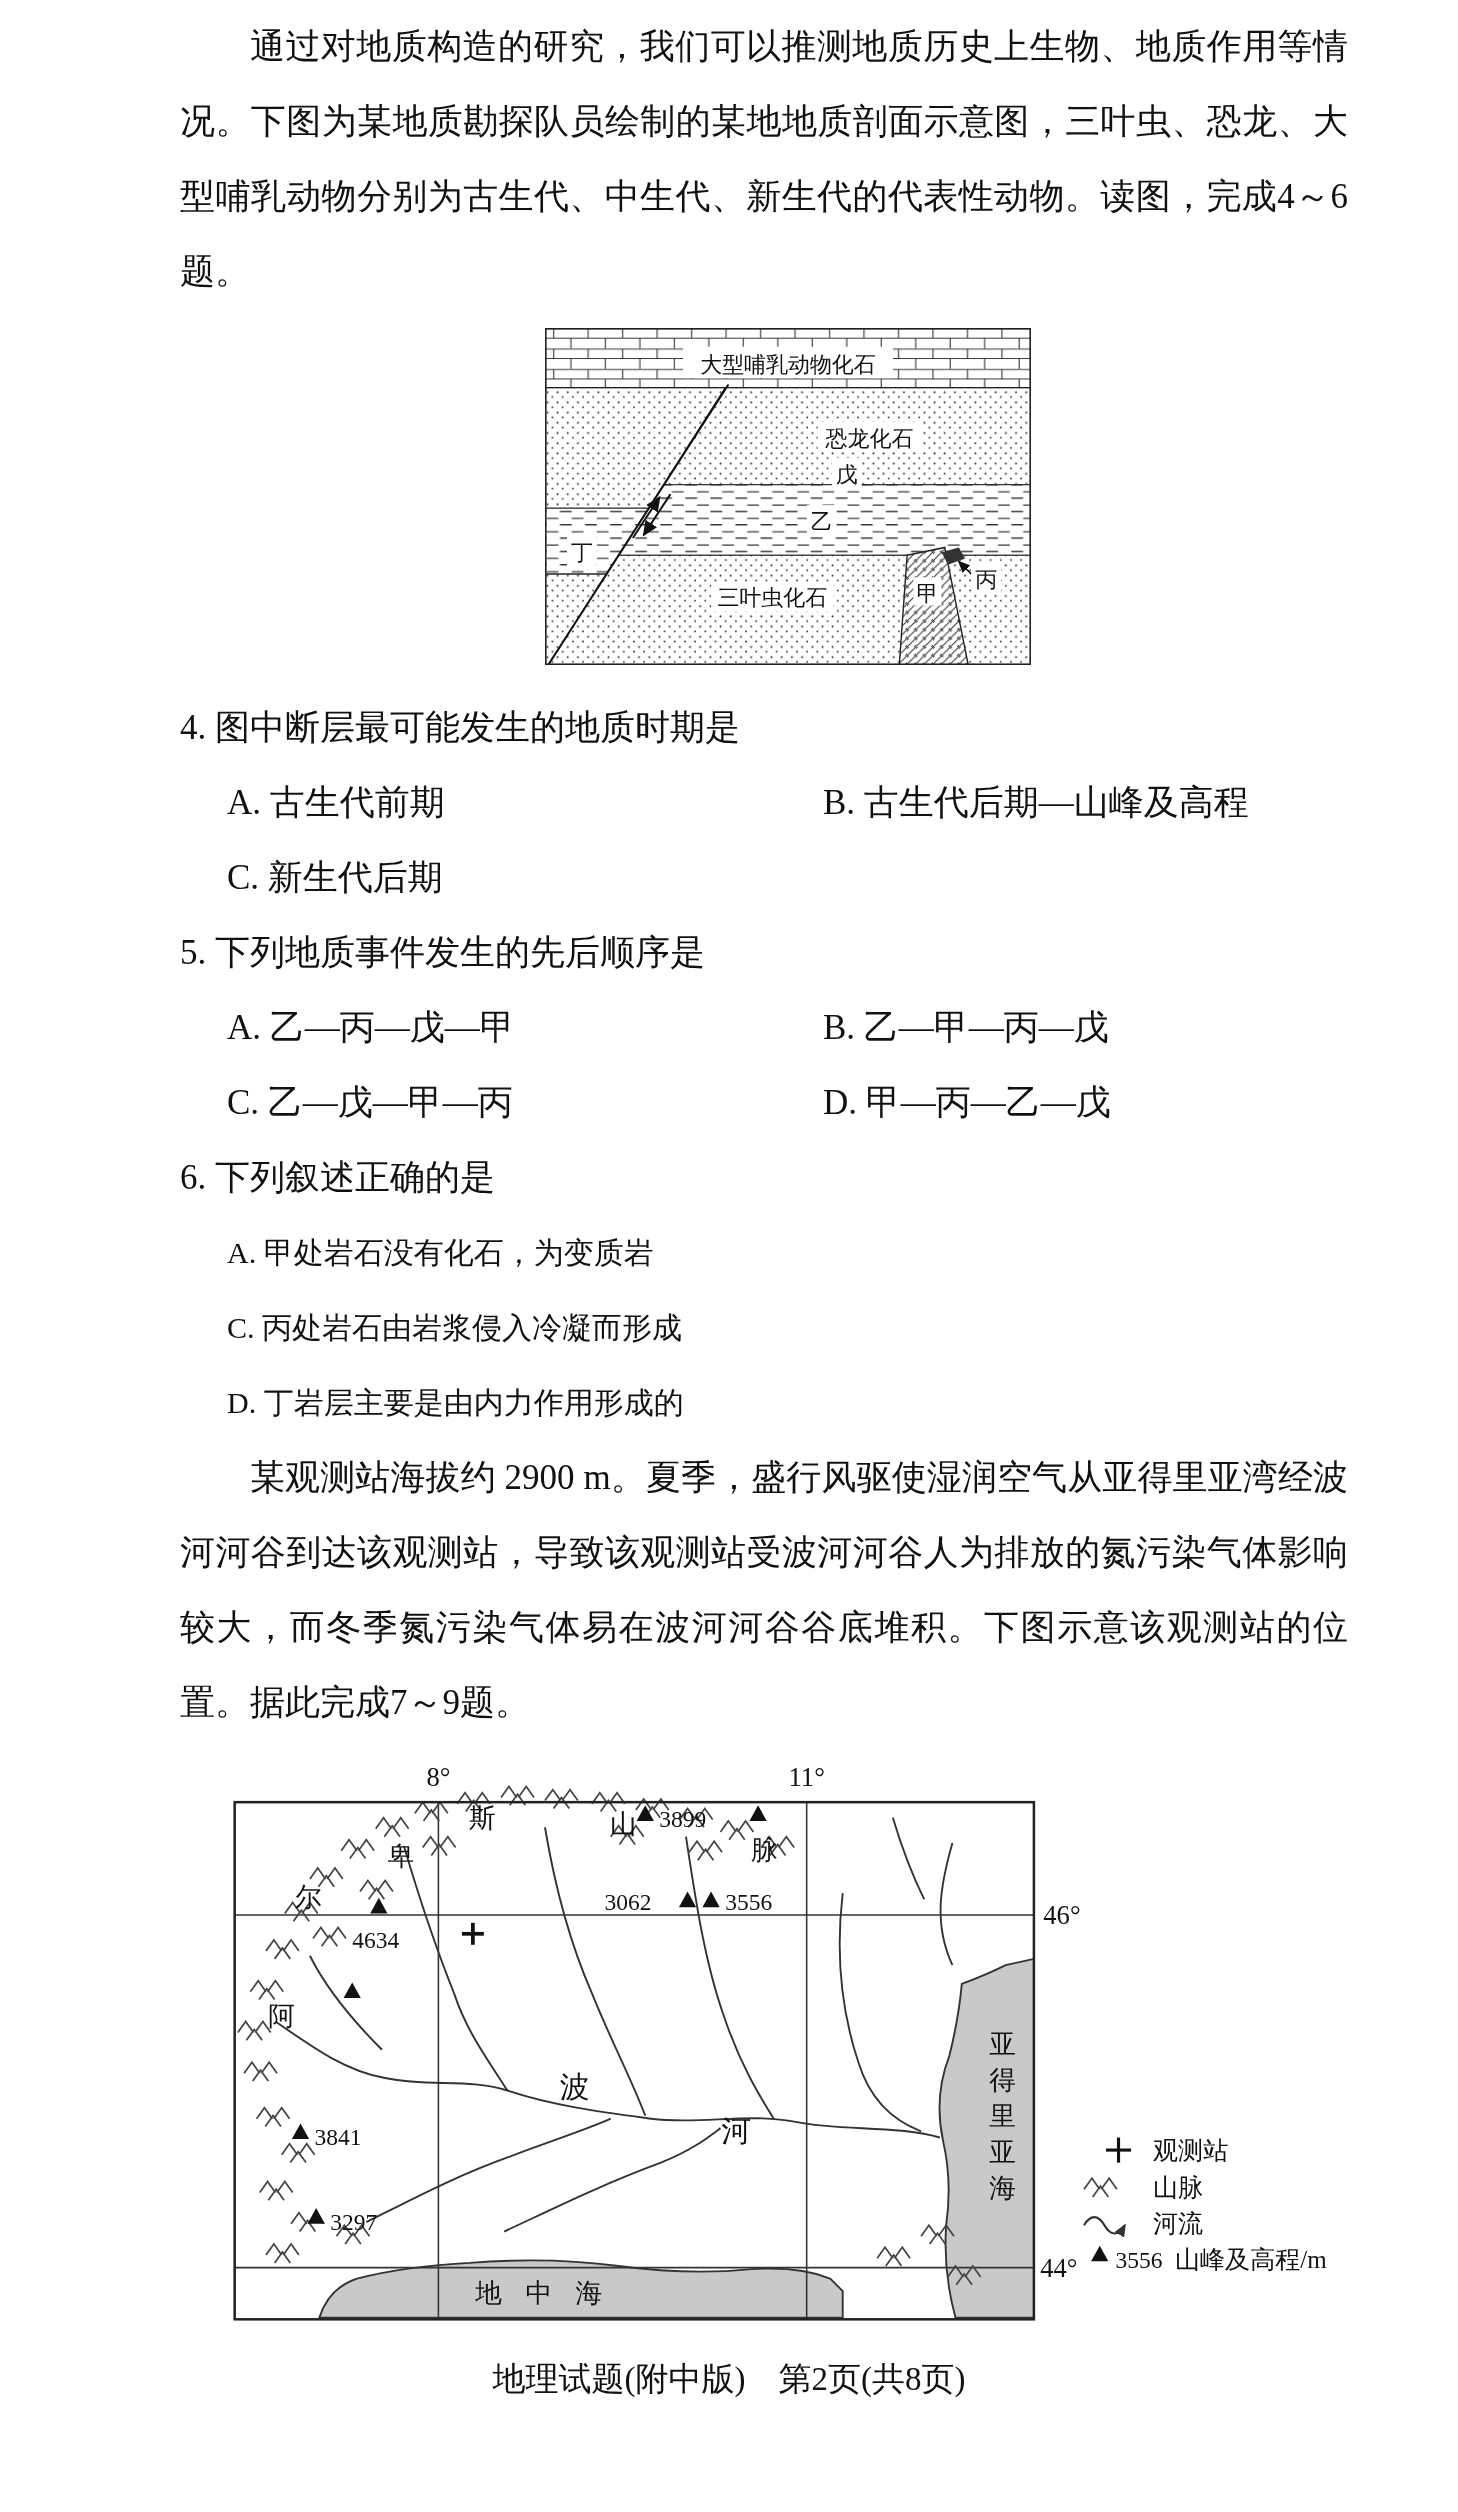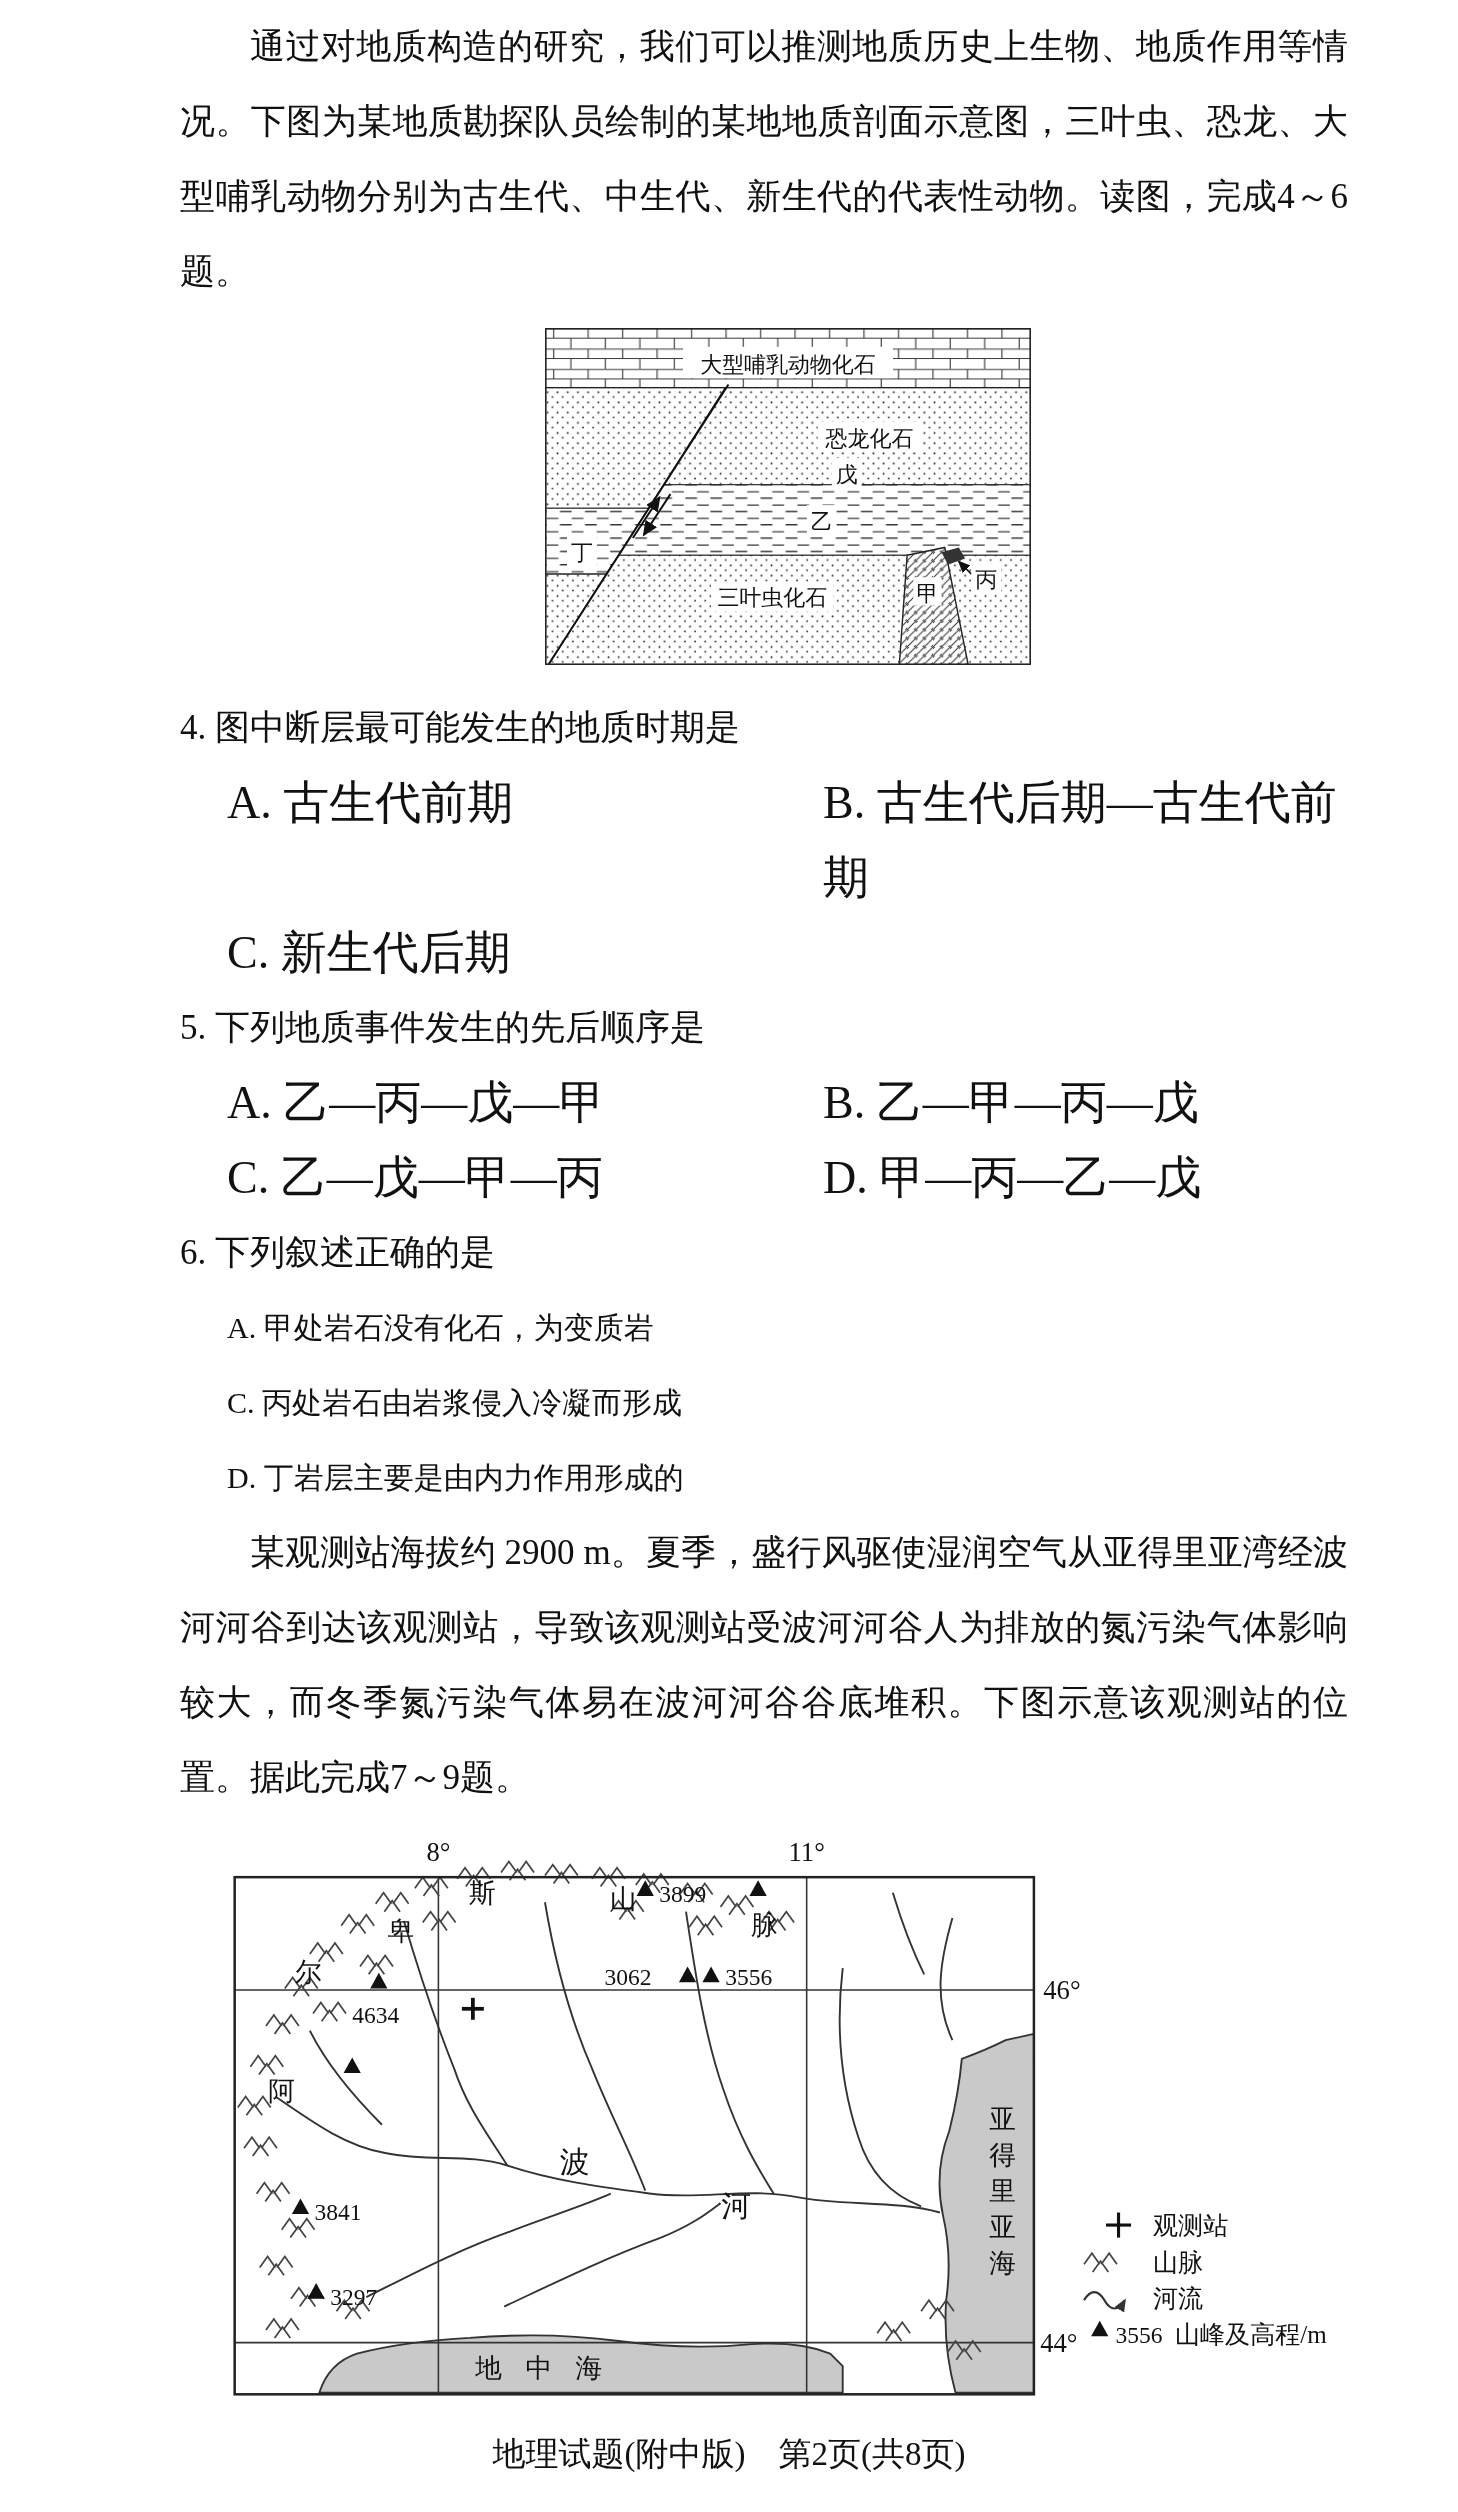--- a/index.html
+++ b/index.html
@@ -6,21 +6,21 @@
   html { background:#fff; }
   body {
     width:1458px; height:2512px; background:#ffffff; color:#111;
     font-family:"Liberation Serif","DejaVu Serif",serif;
     position:relative; overflow:hidden;
   }
   .content { padding:9.4px 110px 0 180px; }
   .para { font-size:35px; line-height:75px; text-align:justify; }
   .indent { text-indent:2em; }
   .stem { font-size:35px; line-height:75px;font-family:Liberation Serif, serif; }
-  .optrow { display:flex; padding-left:47px; font-size:46px; line-height:75px; }
+  .optrow { display:flex; padding-left:47px; font-size:35px; line-height:75px; }
   .optrow span:first-child { width:596px; flex:none; }
   .opt-single { padding-left:47px; font-size:30px; line-height:75px; }
   .fig1 { width:570px; margin:19px 0 20.4px 365px; }
   .fig2 { width:1144px; margin:15.7px 0 0 39px; }
   svg text { fill:#111; font-family:"Liberation Serif","DejaVu Serif",serif; }
   .t1 { font-size:28px; }
   .deg { font-size:17px; }
   .pk  { font-size:15px; }
   .cn  { font-size:17px; }
   .cnb { font-size:19px; }
@@ -96,21 +96,21 @@
       <text class="t1" x="488" y="348" text-anchor="middle">甲</text>
       <rect x="544" y="300" width="38" height="38" fill="#fff"></rect>
       <text class="t1" x="563" y="330" text-anchor="middle">丙</text>
     </svg>
   </figure>
 
   <div>
     <p class="stem">4. 图中断层最可能发生的地质时期是</p>
     <div class="optrow">
       <span>A. 古生代前期</span>
-      <span>B. 古生代后期—古生代前期</span>
+      <span>B. 古生代后期—山峰及高程</span>
     </div>
     <div class="optrow">
       <span>C. 新生代后期</span>
     </div>
   </div>
 
   <div>
     <p class="stem">5. 下列地质事件发生的先后顺序是</p>
     <div class="optrow">
       <span>A. 乙—丙—戊—甲</span>

